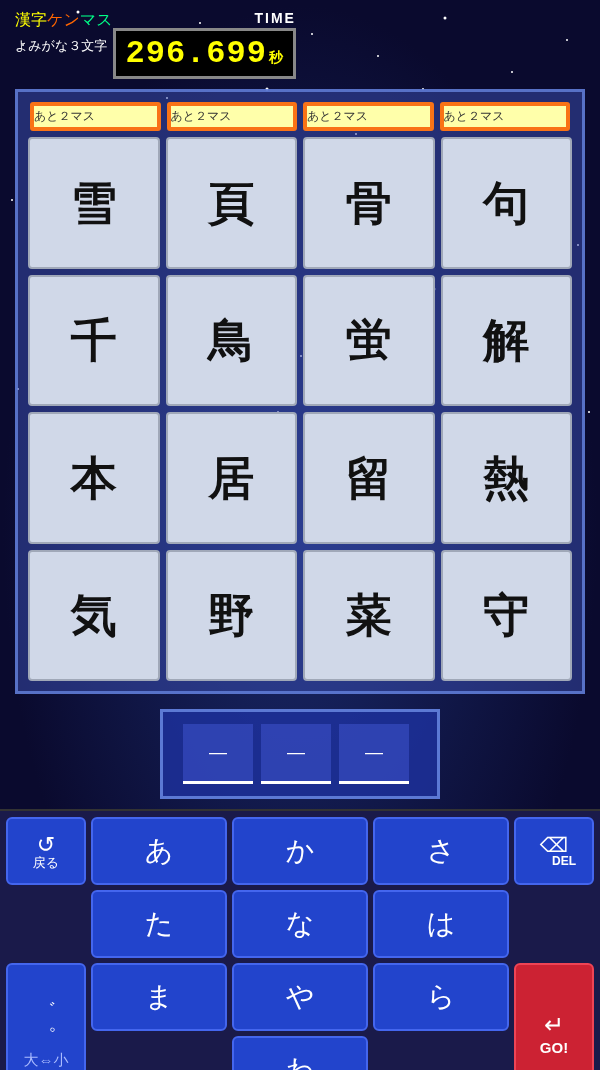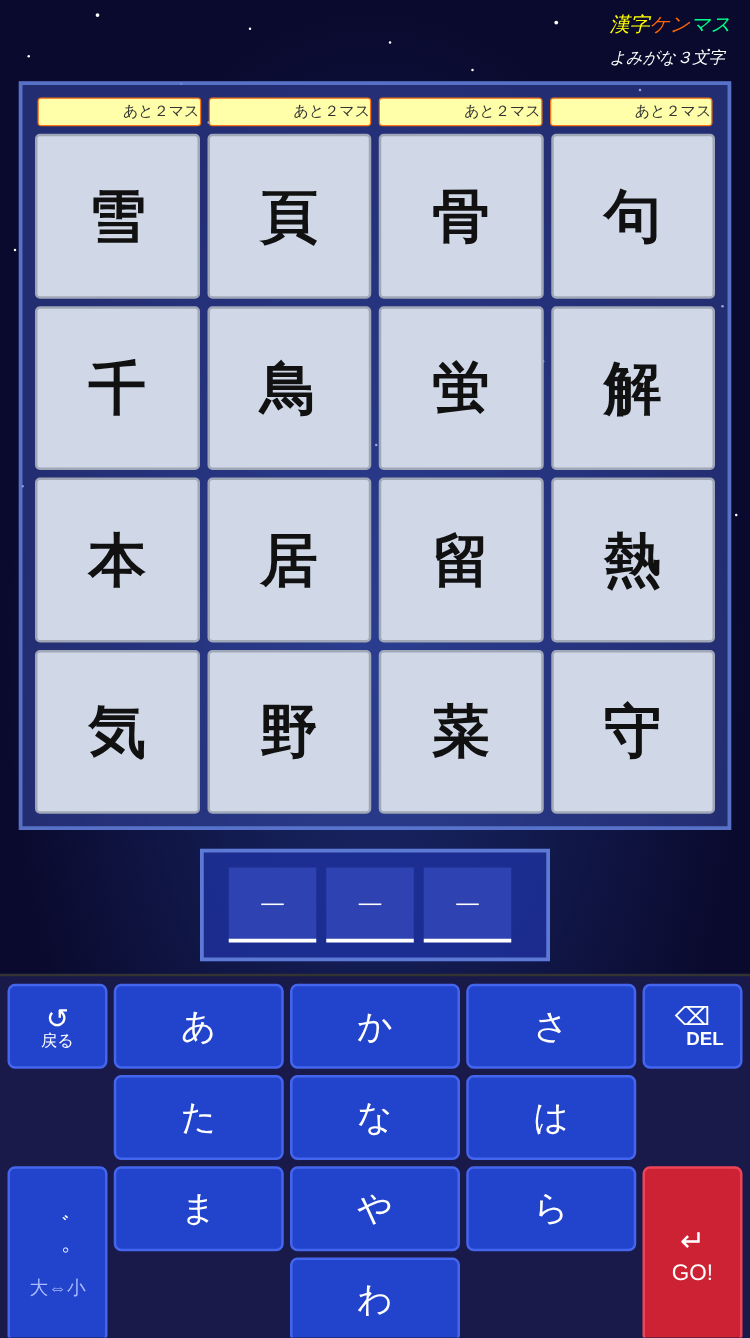--- a/index.html
+++ b/index.html
@@ -26,24 +26,23 @@
       z-index: 1;
       width: 100%;
       height: 100%;
       display: flex;
       flex-direction: column;
     }
 
     
     .header {
       display: flex;
-      justify-content: flex-end;
+      justify-content: flex-start;
       align-items: flex-start;
       padding: 10px 15px 5px 15px;
-      font-style: italic;
     }
 
     .game-title {
       display: flex;
       flex-direction: column;
     }
     .title-kanji { color: #ffff00; }
     .title-ken { color: #ff6600; }
     .title-masu { color: #00ff88; }
 
@@ -102,22 +101,22 @@
     .col-hints {
       display: grid;
       grid-template-columns: repeat(4, 1fr);
       gap: 6px;
       margin-bottom: 6px;
       padding: 0 2px;
     }
 
     .col-hint {
       background: #ffffaa;
-      border: 1px solid #f97316;
-      text-align: right;
+      border: 4px solid #f97316;
+      text-align: left;
       font-size: 12px;
       color: #333;
       padding: 2px 0;
       border-radius: 3px;
     }
 
     
     .kanji-grid {
       display: grid;
       grid-template-columns: repeat(4, 1fr);
@@ -215,21 +214,21 @@
     .key-back {
       flex-direction: column;
     }
     .key-back .back-icon { font-size: 22px; }
     .key-back .back-label { font-size: 13px; }
 
     .key-del {
       background: #2244cc;
     }
     .key-del .del-icon { font-size: 20px; }
-    .key-del .del-label { font-size: 15px; font-weight: bold; padding-left: 20px; }
+    .key-del .del-label { font-size: 12px; font-weight: bold; padding-left: 20px; }
 
     .key-empty {
       background: transparent;
       border-color: transparent;
       cursor: default;
     }
 
     
     .key-rows-3-4 {
       display: grid;
@@ -333,20 +332,27 @@
 <div class="content">
 
   <div class="header">
     <div class="game-title">
       <div>
         <span class="title-kanji">漢字</span><span class="title-ken">ケン</span><span class="title-masu">マス</span>
       </div>
       <div class="title-sub">よみがな３文字</div>
     </div>
 
+    <div class="timer-area">
+      <div class="timer-label">TIME</div>
+      <div class="timer-box">
+        <span class="timer-value">296.699</span>
+        <span class="timer-unit">秒</span>
+      </div>
+    </div>
   </div>
 
   <div class="grid-container">
 
     <div class="col-hints">
       <div class="col-hint">あと２マス</div>
       <div class="col-hint">あと２マス</div>
       <div class="col-hint">あと２マス</div>
       <div class="col-hint">あと２マス</div>
     </div>
@@ -469,21 +475,21 @@
       </div>
       <div class="key key-ya">
         <span>や</span>
       </div>
       <div class="key key-ra">
         <span>ら</span>
       </div>
 
       <div class="key-go-box" style="grid-column:5;grid-row:1/3;">
         <span class="go-icon" style="color:white;font-size:24px;">↵</span>
-        <span class="go-label" style="color:white;font-size:18px;font-weight:normal;">GO!</span>
+        <span class="go-label" style="color:white;font-size:15px;font-weight:bold;">GO!</span>
       </div>
 
       <div class="key key-empty-2" style="grid-column:2;grid-row:2;background:transparent;border-color:transparent;"></div>
       <div class="key" style="grid-column:3;grid-row:2;">
         <span>わ</span>
       </div>
       <div class="key key-empty-3" style="grid-column:4;grid-row:2;background:transparent;border-color:transparent;"></div>
     </div>
 
   </div>

